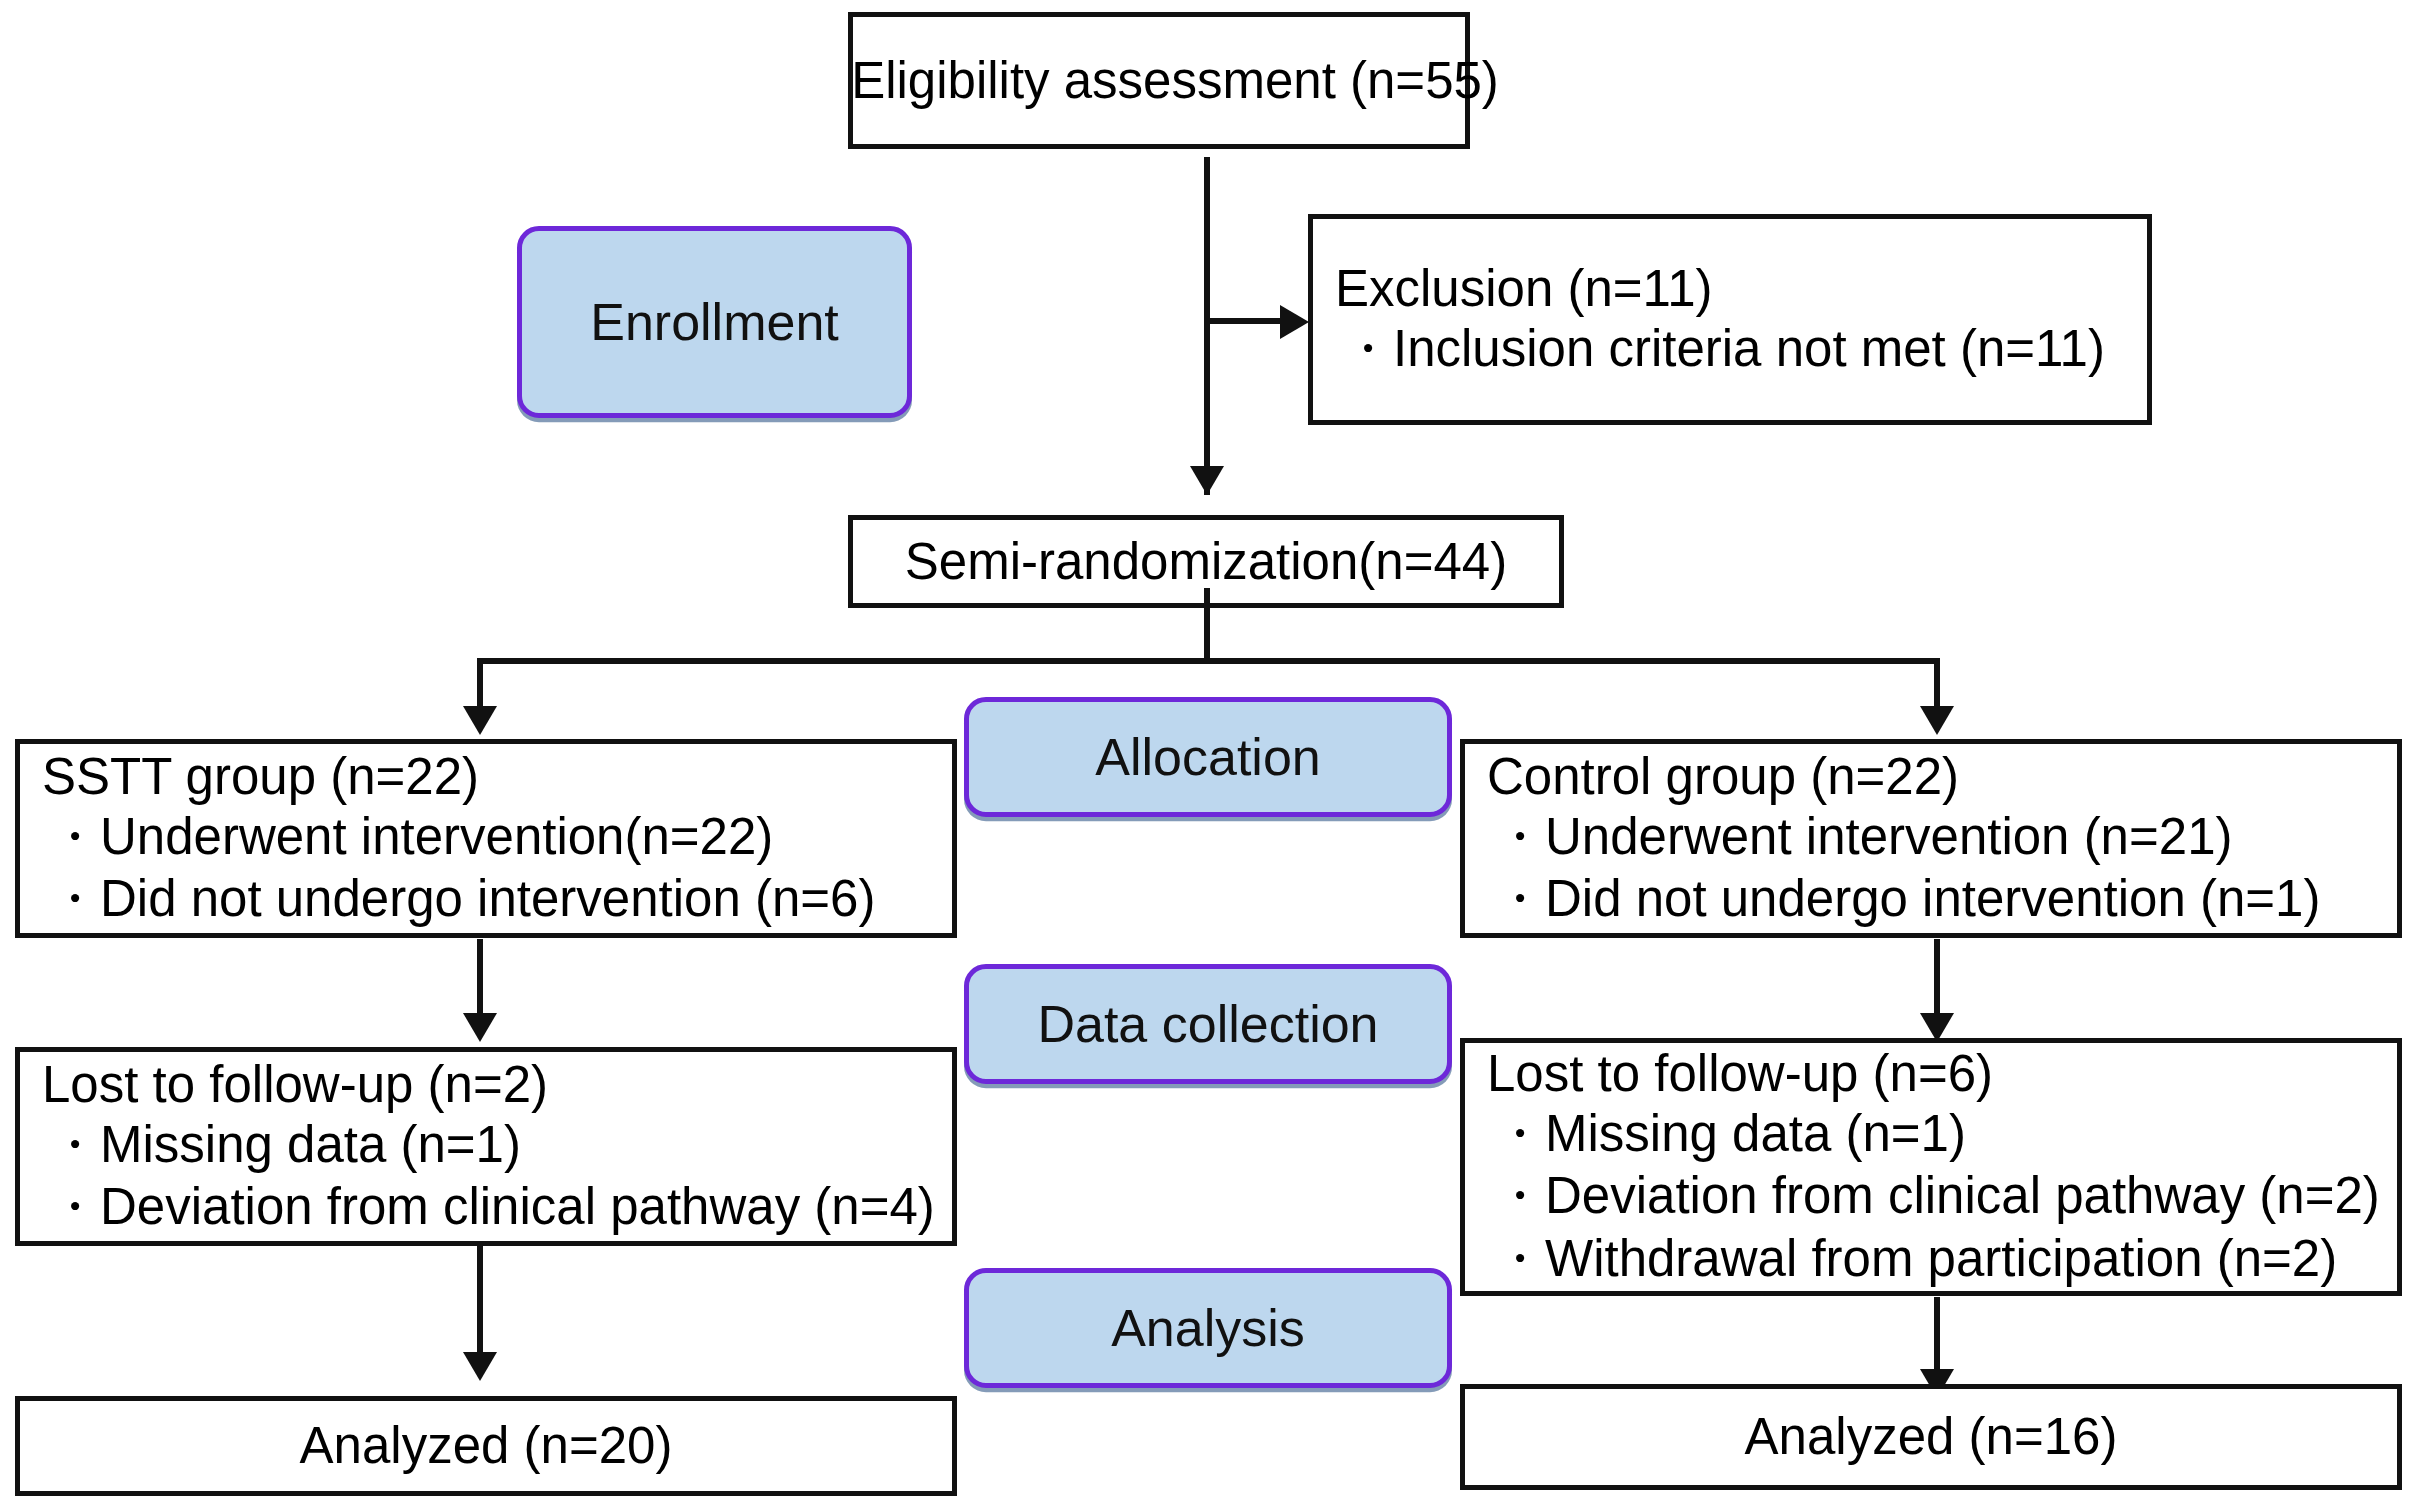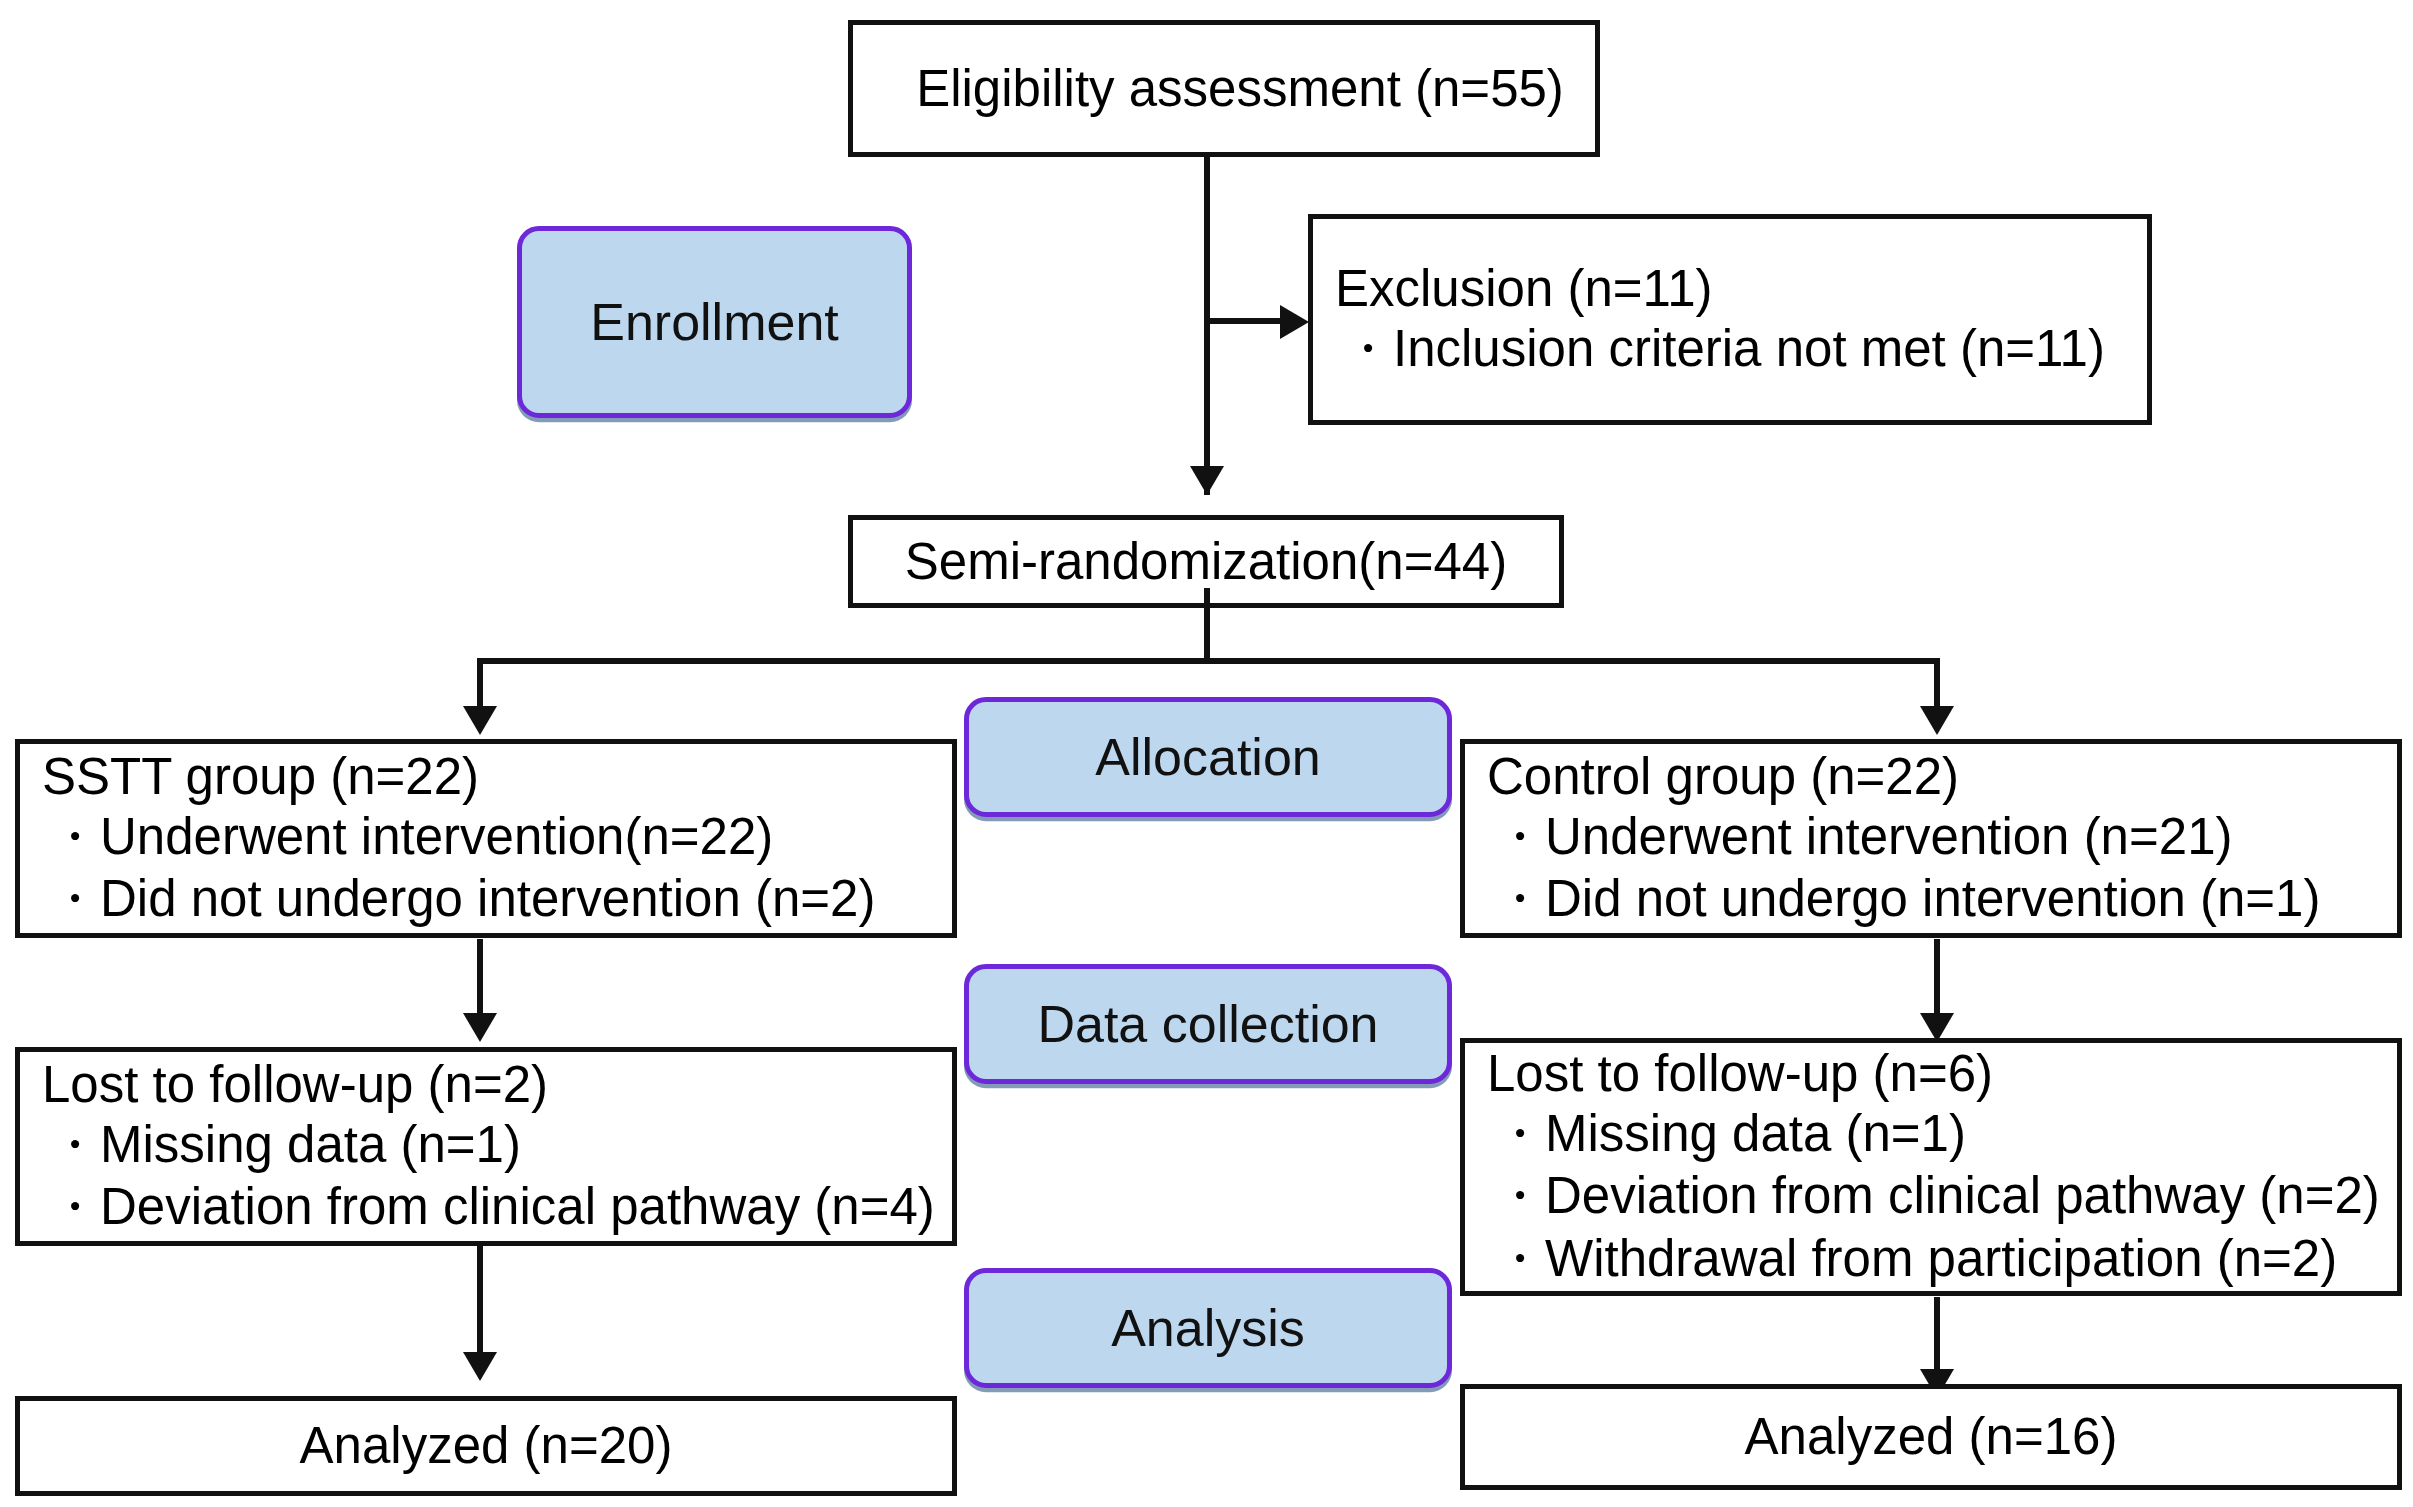--- a/index.html
+++ b/index.html
@@ -96,21 +96,21 @@
     border-top: 17px solid transparent;
     border-bottom: 17px solid transparent;
     border-left: 29px solid #111111;
   }
 </style>
 </head>
 <body>
 
 <div id="diagram">
 
-  <div class="box center" style="left:848px; top:20px; width:752px; height:137px;padding-left:32px;">
+  <div class="box center" style="left:848px; top:12px; width:622px; height:137px;padding-left:32px;">
     <div class="box-title">Eligibility assessment (n=55)</div>
   </div>
 
   <div class="vline" style="left:1204px; top:157px; height:338px;"></div>
   <div class="arrow-down" style="left:1190px; top:466px;"></div>
 
   <div class="hline" style="left:1206px; top:318px; width:93px;"></div>
   <div class="arrow-right" style="left:1280px; top:305px;"></div>
 
   <div class="stage" style="left:517px; top:226px; width:395px; height:192px;">Enrollment</div>
@@ -129,21 +129,21 @@
   <div class="vline" style="left:477px; top:658px; height:49px;"></div>
   <div class="arrow-down" style="left:463px; top:706px;"></div>
   <div class="vline" style="left:1934px; top:658px; height:49px;"></div>
   <div class="arrow-down" style="left:1920px; top:706px;"></div>
 
   <div class="stage" style="left:964px; top:697px; width:488px; height:120px;">Allocation</div>
 
   <div class="box" style="left:15px; top:739px; width:942px; height:199px;">
     <div class="box-title pad">SSTT group (n=22)</div>
     <div class="bullet-line">Underwent intervention(n=22)</div>
-    <div class="bullet-line">Did not undergo intervention (n=2)</div>
+    <div class="bullet-line">Did not undergo intervention (n=6)</div>
   </div>
 
   <div class="box" style="left:1460px; top:739px; width:942px; height:199px;">
     <div class="box-title pad">Control group (n=22)</div>
     <div class="bullet-line">Underwent intervention (n=21)</div>
     <div class="bullet-line">Did not undergo intervention (n=1)</div>
   </div>
 
   <div class="vline" style="left:477px; top:939px; height:78px;"></div>
   <div class="arrow-down" style="left:463px; top:1013px;"></div>

